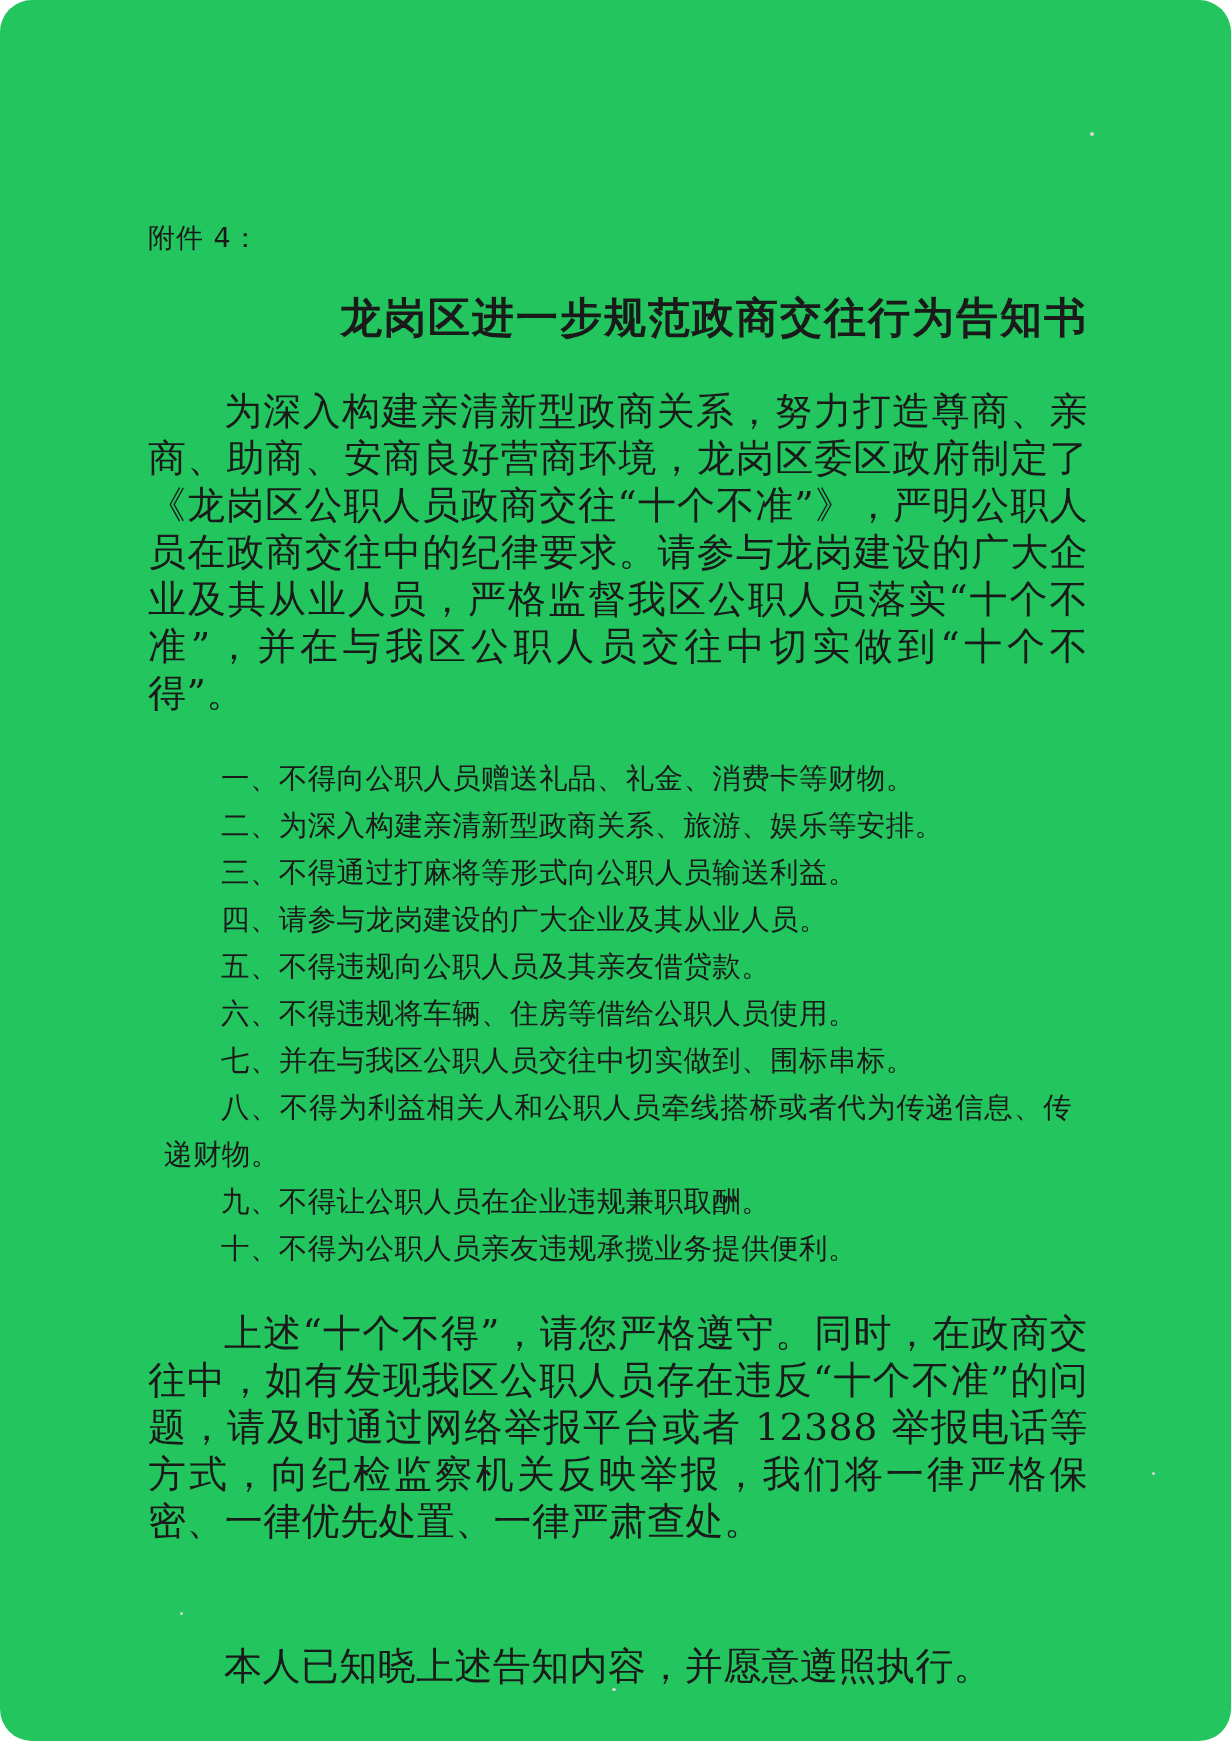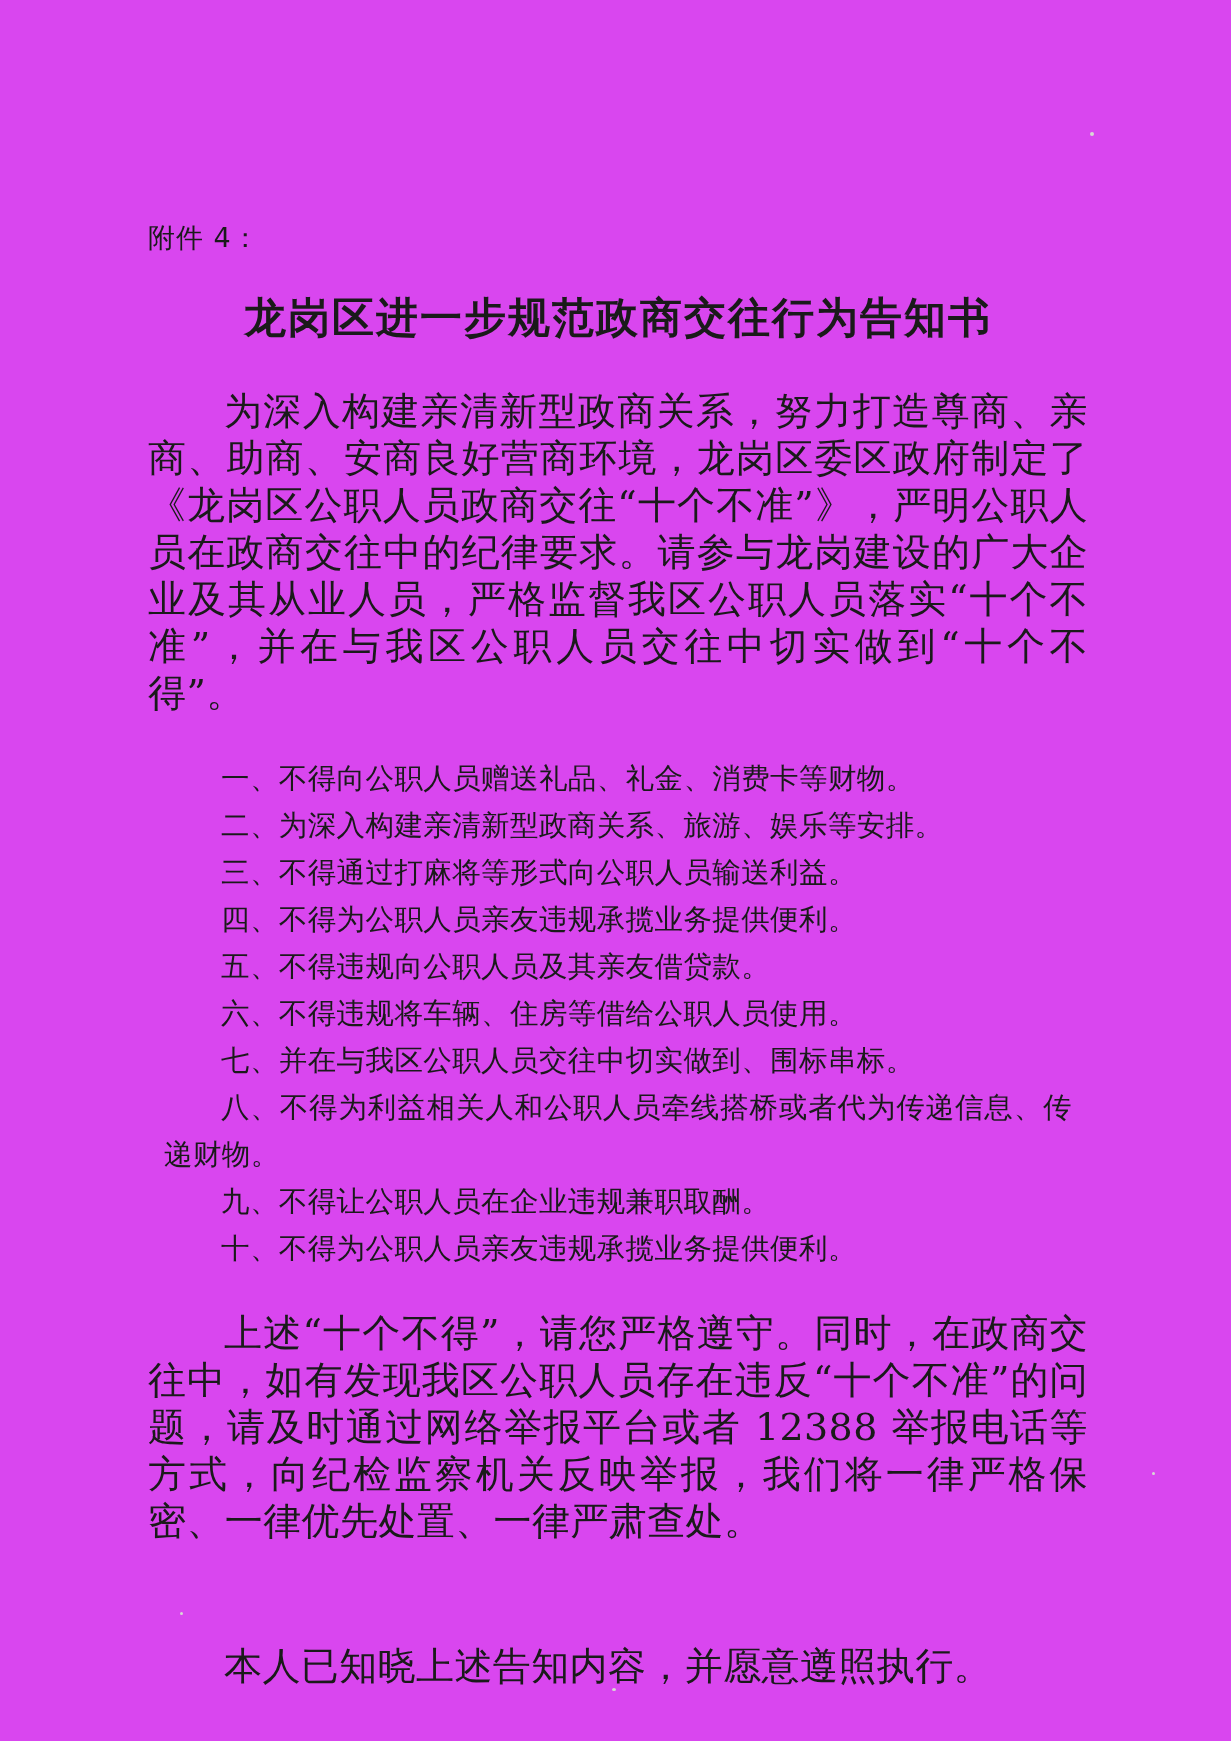--- a/index.html
+++ b/index.html
@@ -14,36 +14,37 @@
     font-family: "DejaVu Serif", "Liberation Serif", serif;
     color: #1a1a1a;
     overflow: hidden;
   }
   .page {
     position: absolute;
     top: 0;
     left: 0;
     width: 1231px;
     height: 1741px;
-    background: #d946ef;
+    background: #22c55e;
+    border-radius: 32px;
   }
   .content {
     position: absolute;
     left: 148px;
     top: 220px;
     width: 940px;
   }
   .attachment-label {
     font-size: 27px;
     font-family: "DejaVu Sans", "Liberation Sans", sans-serif;
     letter-spacing: 1px;
     margin-bottom: 34px;
   }
   .doc-title {
-    text-align: center;
+    text-align: right;
     font-size: 42px;
     font-weight: bold;
     font-family: "DejaVu Serif", "Liberation Serif", serif;
     letter-spacing: 2px;
     margin: 24px 0 42px 0;
   }
   .para {
     font-size: 38px;
     line-height: 47px;
     text-align: justify;
@@ -101,21 +102,21 @@
     <div class="attachment-label">附件 4：</div>
 
     <h1 class="doc-title">龙岗区进一步规范政商交往行为告知书</h1>
 
     <p class="para indent">为深入构建亲清新型政商关系，努力打造尊商、亲商、助商、安商良好营商环境，龙岗区委区政府制定了《龙岗区公职人员政商交往“十个不准”》，严明公职人员在政商交往中的纪律要求。请参与龙岗建设的广大企业及其从业人员，严格监督我区公职人员落实“十个不准”，并在与我区公职人员交往中切实做到“十个不得”。</p>
 
     <ul class="list">
       <li>一、不得向公职人员赠送礼品、礼金、消费卡等财物。</li>
       <li>二、为深入构建亲清新型政商关系、旅游、娱乐等安排。</li>
       <li>三、不得通过打麻将等形式向公职人员输送利益。</li>
-      <li>四、不得为公职人员亲友违规承揽业务提供便利。</li>
+      <li>四、请参与龙岗建设的广大企业及其从业人员。</li>
       <li>五、不得违规向公职人员及其亲友借贷款。</li>
       <li>六、不得违规将车辆、住房等借给公职人员使用。</li>
       <li>七、并在与我区公职人员交往中切实做到、围标串标。</li>
       <li>八、不得为利益相关人和公职人员牵线搭桥或者代为传递信息、传递财物。</li>
       <li>九、不得让公职人员在企业违规兼职取酬。</li>
       <li>十、不得为公职人员亲友违规承揽业务提供便利。</li>
     </ul>
 
     <p class="para indent">上述“十个不得”，请您严格遵守。同时，在政商交往中，如有发现我区公职人员存在违反“十个不准”的问题，请及时通过网络举报平台或者 12388 举报电话等方式，向纪检监察机关反映举报，我们将一律严格保密、一律优先处置、一律严肃查处。</p>
 

